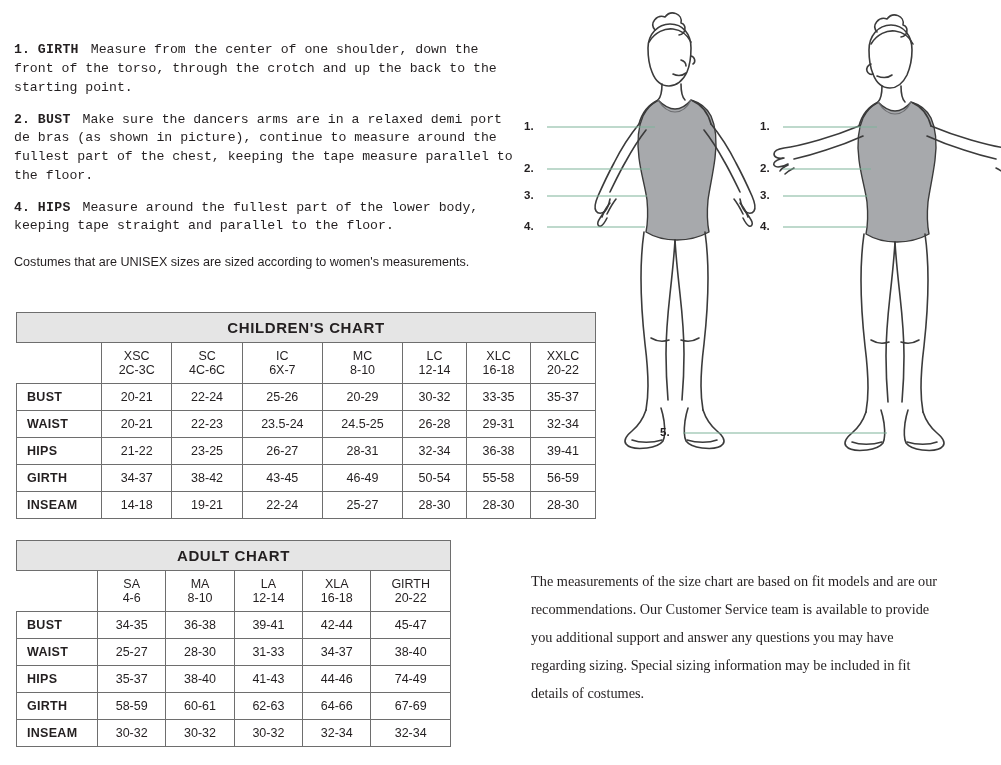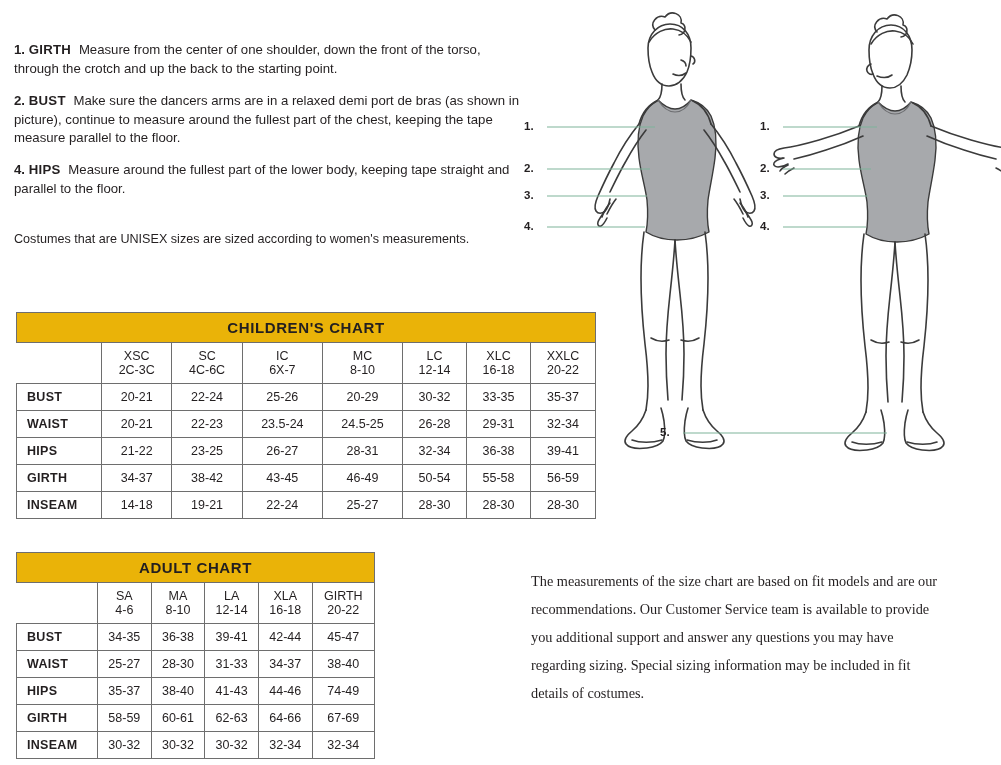--- a/index.html
+++ b/index.html
@@ -21,45 +21,46 @@
     position: absolute;
     left: 14px;
     top: 28px;
     width: 510px;
   }
   .instr {
     font-size: 13.2px;
     line-height: 1.42;
     margin-bottom: 13px;
     color: #231f20;
+    font-family: Liberation Mono, monospace;
   }
   .instr .num {
     font-weight: bold;
   }
   .instr .term {
     font-weight: bold;
     letter-spacing: 0.3px;
     margin-right: 4px;
   }
   .instr-note {
     font-size: 12.6px;
     line-height: 1.4;
-    margin-top: 32px;
+    margin-top: 18px;
     color: #231f20;
   }
 
   
   .chart {
     position: absolute;
     border-collapse: collapse;
     font-size: 12.5px;
     background: #fff;
   }
   .chart .chart-title td {
-    background: #eab308;
+    background: #e5e5e5;
     text-align: center;
     font-weight: bold;
     font-size: 15px;
     letter-spacing: 0.6px;
     padding: 6px 0 6px;
     border: 1px solid #6e6e6e;
     color: #231f20;
   }
   .chart th, .chart td {
     border: 1px solid #6e6e6e;
@@ -74,21 +75,21 @@
     letter-spacing: 0.3px;
     font-size: 12.5px;
   }
   .chart .corner {
     border-left: none;
     border-top: none;
   }
 
   #children-chart { left: 16px; top: 312px; width: 580px; }
   #children-chart tbody th.rowlabel { width: 70px; }
-  #adult-chart { left: 16px; top: 540px; width: 359px; margin-top: 12px; }
+  #adult-chart { left: 16px; top: 540px; width: 435px; }
   #adult-chart tbody th.rowlabel { width: 66px; }
 
   
   #note {
     position: absolute;
     left: 531px;
     top: 568px;
     width: 420px;
     font-family: "Liberation Serif", serif;
     font-size: 14.3px;

